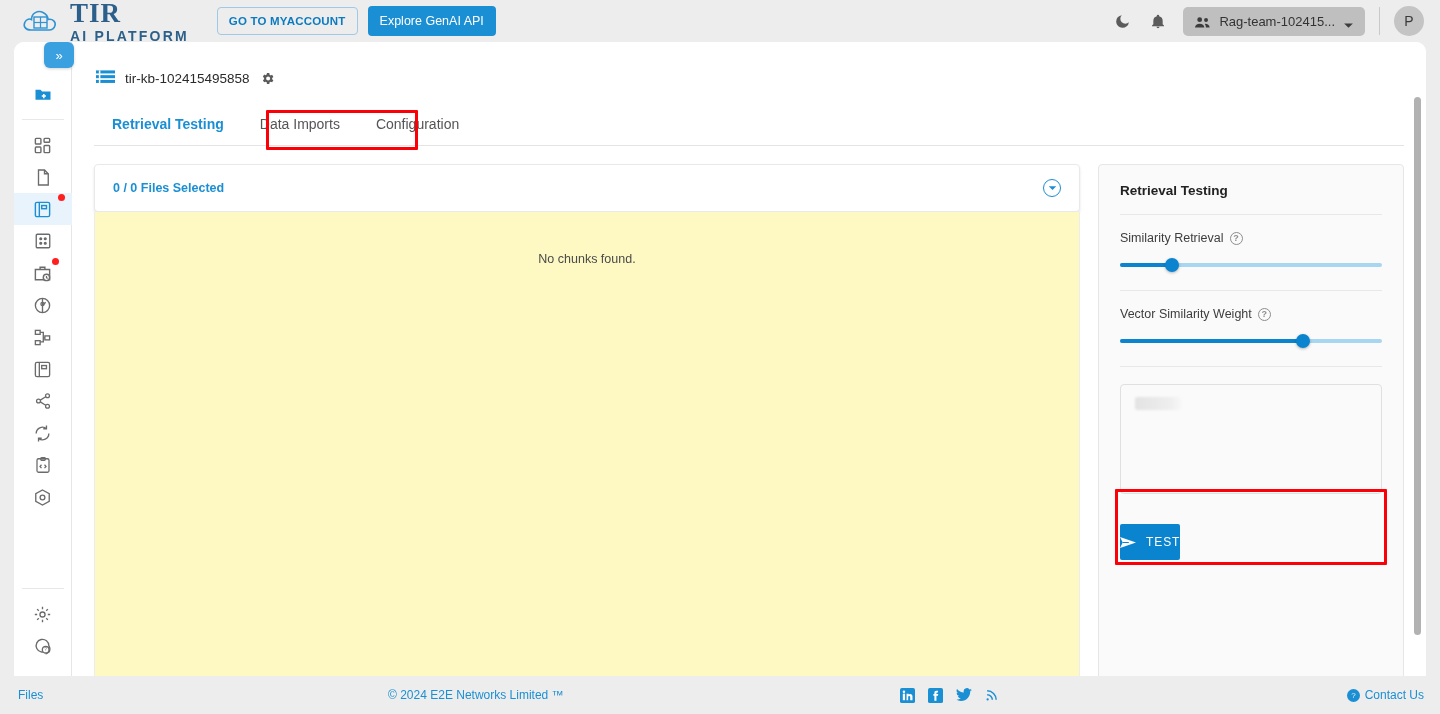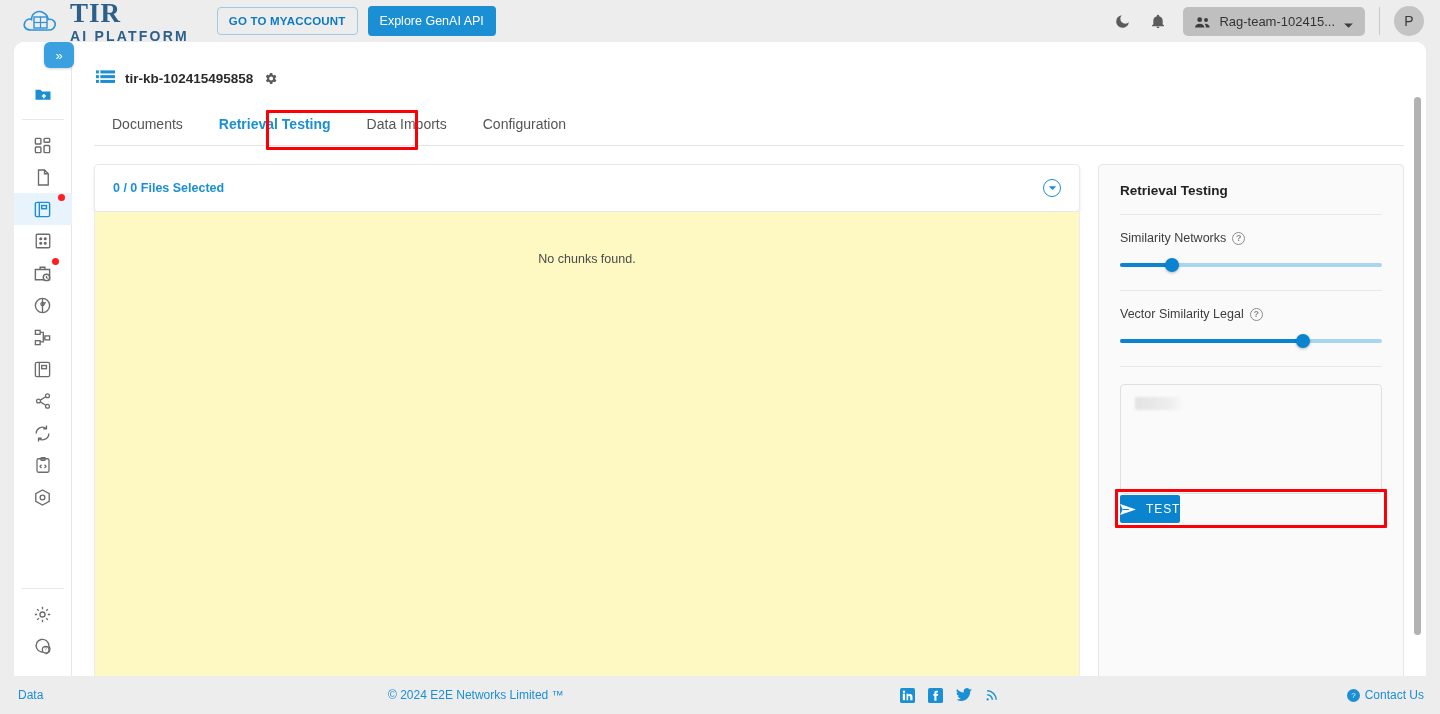--- a/index.html
+++ b/index.html
@@ -110,21 +110,21 @@
 
   
   .page {
     position: absolute; top: 0; left: 58px; right: 0; bottom: 0;
     background: #fff; overflow: hidden;
   }
   .kb-title-row {
     display: flex; align-items: center; gap: 10px;
     margin: 28px 0 0 24px;
   }
-  .kb-title { font-size: 13.5px; font-weight: bold; color: #2b2b2b; }
+  .kb-title { font-size: 13.5px; font-weight: normal; color: #2b2b2b; }
   .kb-gear { color: #5a5a5a; cursor: pointer; display:flex; }
 
   .tabbar {
     margin: 18px 22px 0 22px;
     border-bottom: 1px solid #e4e4e4;
     display: flex; align-items: flex-end; gap: 0;
     position: relative;
   }
   .tab {
     padding: 12px 18px 13px 18px;
@@ -208,21 +208,21 @@
     height: 110px; background: #fafafa;
     border: 1px solid #e0e0e0; border-radius: 4px;
     padding: 12px 14px; cursor: text;
   }
   .redacted {
     width: 46px; height: 13px;
     background: linear-gradient(90deg,#e3e3e3,#eeeeee 75%, #f7f7f7);
     border-radius: 2px; filter: blur(1.2px);
   }
   .test-btn {
-    margin-top: 1px; height: 28px;
+    margin-top: 30px; height: 36px;
     background: #0b84cf; color: #fff; border: none; border-radius: 2px;
     font-size: 12px; letter-spacing: .9px;
     display: flex; align-items: center; justify-content: center; gap: 10px;
     cursor: pointer; position: relative;
   }
   .test-wrap { position: relative; }
 
   
   .vscroll {
     position: absolute; top: 55px; right: 5px; width: 7px; height: 538px;
@@ -436,21 +436,20 @@
       </span>
       <span class="kb-title">tir-kb-102415495858</span>
       <span class="kb-gear">
         <svg width="15" height="15" viewBox="0 0 24 24" fill="#5a5a5a">
           <path d="M19.4 13a7.8 7.8 0 0 0 0-2l2-1.6-2-3.4-2.4 1a7.6 7.6 0 0 0-1.7-1L14.9 3h-3.8l-.4 2.6c-.6.2-1.2.6-1.7 1l-2.4-1-2 3.4L6.6 11a7.8 7.8 0 0 0 0 2l-2 1.6 2 3.4 2.4-1c.5.4 1.1.8 1.7 1l.4 2.6h3.8l.4-2.6c.6-.2 1.2-.6 1.7-1l2.4 1 2-3.4zM13 15.2A3.2 3.2 0 1 1 13 8.8a3.2 3.2 0 0 1 0 6.4z"></path>
         </svg>
       </span>
     </div>
 
     <div class="tabbar">
-      <div class="tab">Documents</div>
       <div class="tab active">Retrieval Testing</div>
       <div class="tab">Data Imports</div>
       <div class="tab">Configuration</div>
     </div>
 
     <div class="body-area">
 
       <div class="chunk-panel">
         <div class="files-bar">
           <span class="files-label">0 / 0 Files Selected</span>
@@ -464,34 +463,34 @@
           <span class="empty-text">No chunks found.</span>
         </div>
       </div>
 
       <div class="rt-panel">
         <div class="rt-title">Retrieval Testing</div>
         <div class="rt-hr"></div>
 
         <div class="rt-field">
           <div class="rt-label">
-            <span>Similarity Networks</span>
+            <span>Similarity Retrieval</span>
             <span class="help-ic">?</span>
           </div>
           <div class="slider">
             <div class="track"></div>
             <div class="fill" id="st-fill" style="width: 20%;"></div>
             <div class="thumb" id="st-thumb" style="left: 20%;"></div>
           </div>
         </div>
         <div class="rt-hr" style="margin-top:18px"></div>
 
         <div class="rt-field">
           <div class="rt-label">
-            <span>Vector Similarity Legal</span>
+            <span>Vector Similarity Weight</span>
             <span class="help-ic">?</span>
           </div>
           <div class="slider">
             <div class="track"></div>
             <div class="fill" id="vw-fill" style="width: 70%;"></div>
             <div class="thumb" id="vw-thumb" style="left: 70%;"></div>
           </div>
         </div>
         <div class="rt-hr" style="margin-top:18px"></div>
 
@@ -514,21 +513,21 @@
       </div>
     </div>
   </div>
 
   <div class="vscroll"></div>
 
   <div class="hl-box" style="left:252px; top:68px; width:152px; height:40px;"></div>
 </div>
 
 <div class="footer">
-  <span class="f-legal">Data</span>
+  <span class="f-legal">Files</span>
   <span class="f-copy">© 2024 E2E Networks Limited ™</span>
   <span class="f-social">
     <span>
       <svg width="15" height="15" viewBox="0 0 16 16" fill="#1a8fd4">
         <rect width="16" height="16" rx="2"></rect>
         <rect x="3" y="6" width="2.4" height="7" fill="#fff"></rect>
           <circle cx="4.2" cy="4" r="1.3" fill="#fff"></circle>
         <path d="M7 6h2.3v1a2.5 2.5 0 0 1 4 2v4h-2.4V9.6a1.1 1.1 0 0 0-2.2 0V13H7z" fill="#fff"></path>
       </svg>
     </span>

